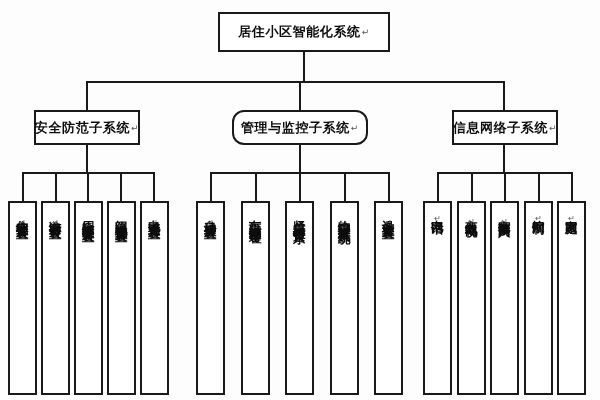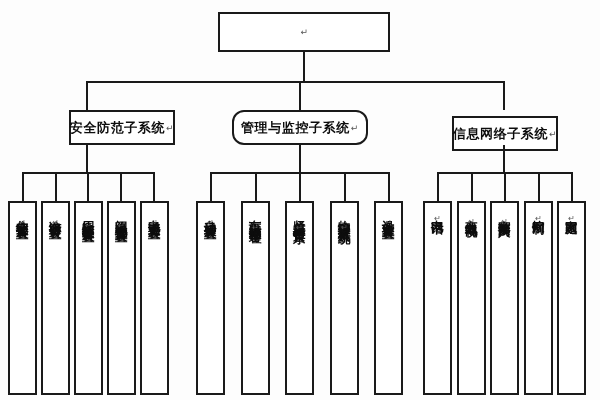--- a/index.html
+++ b/index.html
@@ -68,40 +68,41 @@
   }
   .line.v { width: 2px; }
   .line.h { height: 2px; }
 </style>
 </head>
 <body>
 
 <div id="diagram">
 
   <div class="box root" style="left:218px; top:12px; width:172px; height:40px;">
+    <span>居住小区智能化系统</span>
       <span class="hmark">↵</span>
   </div>
 
   <div class="line v" style="left:303px; top:52px; height:30px;"></div>
 
   <div class="line h" style="left:86px; top:81px; width:419px;"></div>
 
   <div class="line v" style="left:86px; top:81px; height:29px;"></div>
   <div class="line v" style="left:299px; top:81px; height:29px;"></div>
   <div class="line v" style="left:503px; top:81px; height:29px;"></div>
 
-  <div class="box l2" style="left:34px; top:110px; width:106px; height:35px;margin-left:35px;">
+  <div class="box l2" style="left:34px; top:110px; width:106px; height:35px;">
     <span>安全防范子系统</span>
       <span class="hmark">↵</span>
   </div>
   <div class="box l2" style="left:232px; top:110px; width:136px; height:35px;border-radius:12px;">
     <span>管理与监控子系统</span>
       <span class="hmark">↵</span>
   </div>
-  <div class="box l2" style="left:452px; top:116px; width:106px; height:35px;">
+  <div class="box l2" style="left:452px; top:110px; width:106px; height:35px;">
     <span>信息网络子系统</span>
       <span class="hmark">↵</span>
   </div>
 
   <div class="line v" style="left:86px; top:145px; height:28px;"></div>
   <div class="line h" style="left:22px; top:172px; width:132px;"></div>
   <div class="line v" style="left:22px; top:172px; height:30px;"></div>
   <div class="line v" style="left:55px; top:172px; height:30px;"></div>
   <div class="line v" style="left:87px; top:172px; height:30px;"></div>
   <div class="line v" style="left:120px; top:172px; height:30px;"></div>

